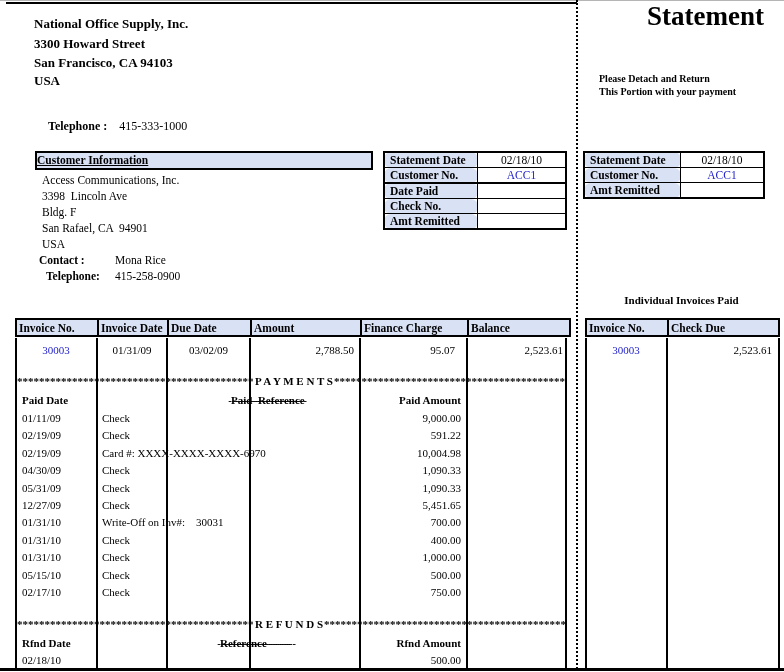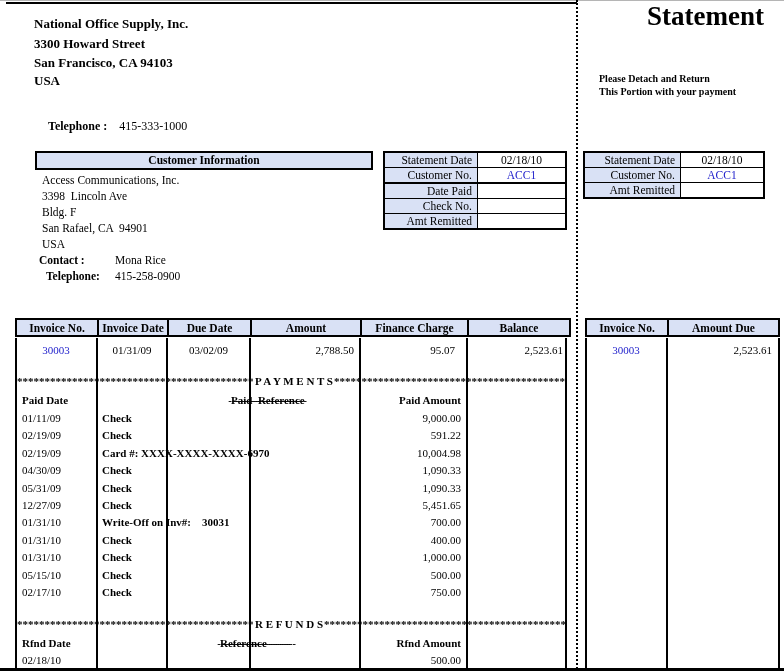--- a/index.html
+++ b/index.html
@@ -24,39 +24,39 @@
             font-weight:bold;font-size:13px;letter-spacing:1px;background:#fff;}
 
   
   .stmt-title{left:602px;top:1px;width:207px;text-align:center;
               font-size:27px;font-weight:bold;}
   .detach{left:599px;top:72px;width:207px;text-align:left;
           font-weight:bold;font-size:10px;line-height:13px;}
 
   
   .cust-hd{left:35px;top:151px;width:334px;height:15px;border:2px solid #000;
-           background:var(--hdr);text-align:center;line-height:15px;
-           font-weight:bold;font-size:11.5px;}
+           background:var(--hdr);text-align:left;line-height:15px;
+           font-weight:bold;font-size:11.5px;text-decoration:underline;}
   .cust-line{left:42px;font-size:11.5px;white-space:pre;}
   .cust-lbl{font-weight:bold;font-size:11.5px;white-space:pre;}
 
   
   table.sum{border-collapse:collapse;border:2px solid #000;}
   table.sum td{border:1px solid #000;height:14px;padding:0 5px;font-size:11.5px;}
-  table.sum td.lbl{background:var(--hdr);font-weight:normal;text-align:right;}
+  table.sum td.lbl{background:var(--hdr);font-weight:bold;text-align:left;border-radius:7px;}
   table.sum td.val{text-align:center;}
   table.sum tr.grp td{border-bottom-width:2px;}
 
   .if-paying{left:583px;top:294px;width:197px;text-align:center;
              font-weight:bold;font-size:11px;line-height:13.5px;}
 
   
   table.grid{border-collapse:collapse;}
   table.grid td{border:2px solid #000;background:var(--hdr);font-weight:bold;
-                font-size:11.5px;text-align:center;height:15px;padding:0 2px;}
+                font-size:11.5px;height:15px;padding:0 2px;}
 
   .vline{position:absolute;width:2px;background:#000;top:338px;height:330px;}
 
   .row552{left:15px;width:552px;height:14px;font-size:11px;}
   .row552 span{position:absolute;top:0;}
   .c-inv{left:0;width:82px;text-align:center;}
   .c-idt{left:82px;width:70px;text-align:center;}
   .c-due{left:152px;width:83px;text-align:center;}
   .c-amt{left:235px;width:104px;text-align:right;}
   .c-fin{left:339px;width:101px;text-align:right;}
@@ -66,21 +66,21 @@
        font-weight:bold;font-size:11px;line-height:13px;}
   .sep .al{width:237px;overflow:hidden;white-space:nowrap;flex:none;}
   .sep .lbl{white-space:nowrap;flex:none;padding:0 1px;}
   .sep .ar{flex:1;overflow:hidden;white-space:nowrap;}
 
   .pay-hd .d{left:7px;font-weight:bold;}
   .dash-grp{left:85px;width:262px;text-align:center;font-weight:bold;white-space:pre;}
   .amt-hd{left:300px;width:146px;text-align:right;font-weight:bold;}
 
   .pr-date{left:7px;white-space:pre;}
-  .pr-ref{left:87px;white-space:pre;font-weight:bold;}
+  .pr-ref{left:87px;white-space:pre;}
   .pr-amt{left:300px;width:146px;text-align:right;}
 
   .stub-row{left:585px;width:193px;height:14px;font-size:11px;}
   .stub-row span{position:absolute;top:0;}
   .s-inv{left:0;width:82px;text-align:center;}
   .s-amt{left:82px;width:105px;text-align:right;}
 </style>
 </head>
 <body>
 
@@ -153,20 +153,21 @@
         <td class="val blue">ACC1</td>
         </tr>
     <tr>
           <td class="lbl">Amt Remitted</td>
         <td class="val"></td>
         </tr>
   </tbody>
     </table>
 
   <div class="abs if-paying">
+    <div>Individual Invoices Paid</div>
   </div>
 
   <table class="grid abs" style="left:15px;top:318px">
     <tbody>
         <tr>
       <td style="width:76px">Invoice No.</td>
       <td style="width:64px">Invoice Date</td>
       <td style="width:77px">Due Date</td>
       <td style="width:104px">Amount</td>
       <td style="width:101px">Finance Charge</td>
@@ -274,21 +275,21 @@
 
   <div class="abs row552" style="top:654px">
     <span class="pr-date">02/18/10</span>
     <span class="pr-amt">500.00</span>
   </div>
 
   <table class="grid abs" style="left:585px;top:318px">
     <tbody>
         <tr>
       <td style="width:76px">Invoice No.</td>
-      <td style="width:105px">Amount Due</td>
+      <td style="width:105px">Check Due</td>
     </tr>
   </tbody>
     </table>
   <div class="vline" style="left:585px"></div>
   <div class="vline" style="left:666px"></div>
   <div class="vline" style="left:778px"></div>
 
   <div class="abs stub-row" style="top:344px">
     <span class="s-inv blue">30003</span>
     <span class="s-amt">2,523.61</span>

